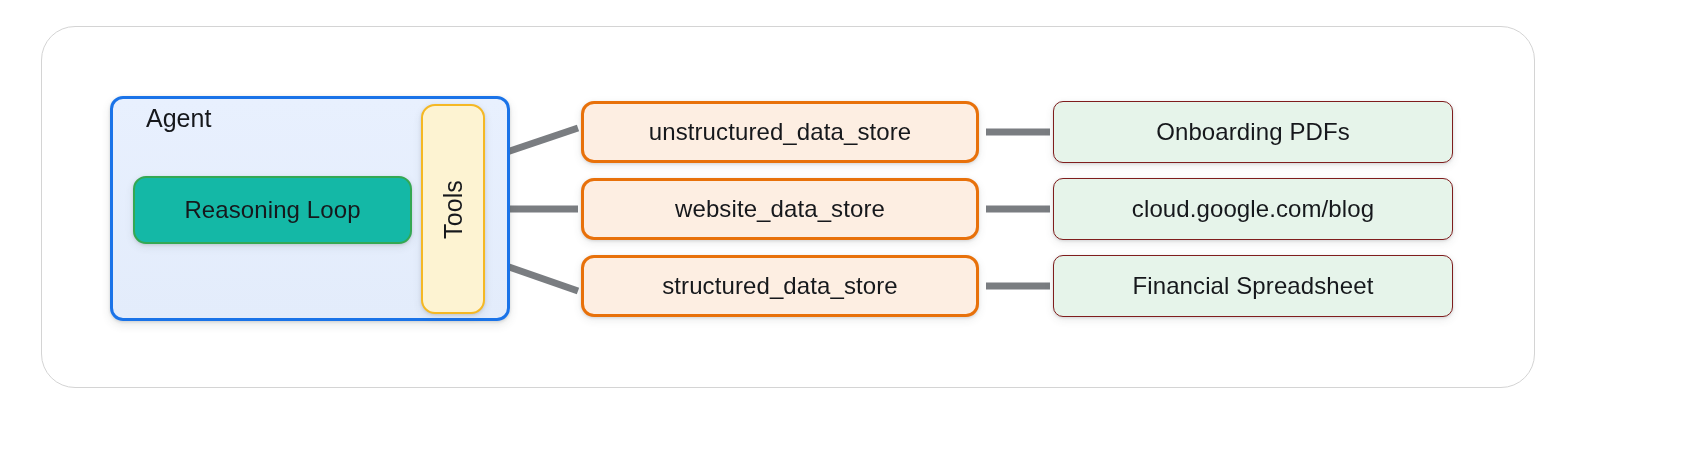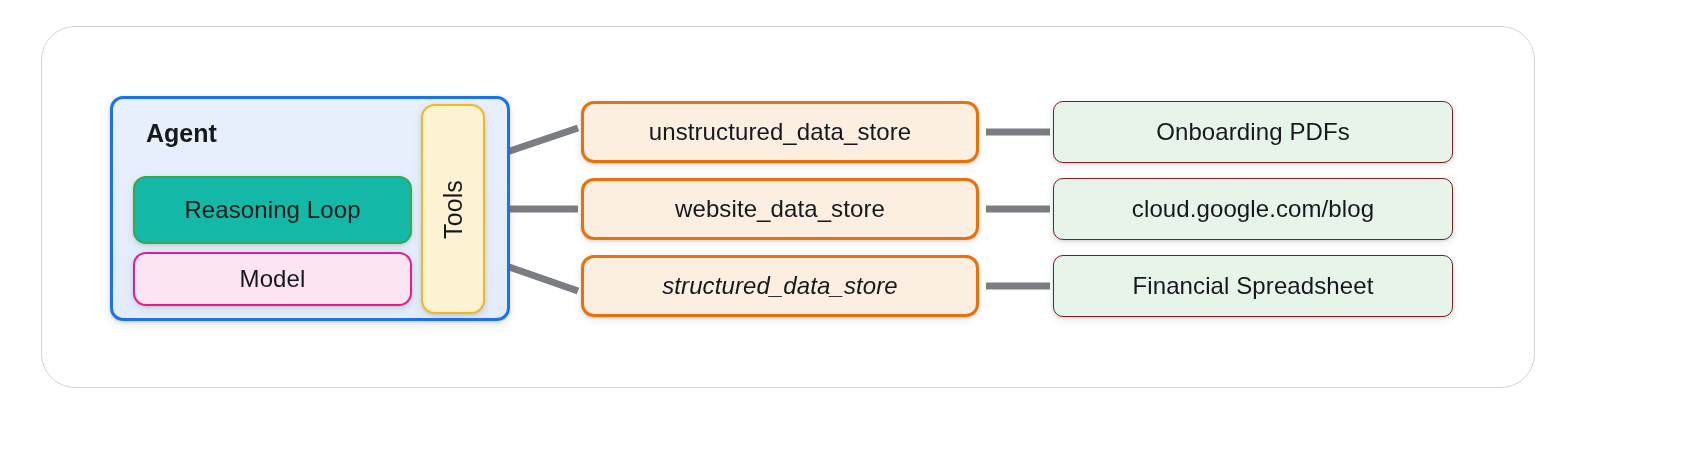--- a/index.html
+++ b/index.html
@@ -57,25 +57,24 @@
     height: 225px;
     box-sizing: border-box;
     border: 3px solid #1a73e8;
     border-radius: 13px;
     background: linear-gradient(180deg, #e8f0fe 0%, #e3ecfb 100%);
     box-shadow: 0 1px 3px rgba(60,64,67,0.18), 0 4px 10px rgba(60,64,67,0.12);
   }
   .agent-title {
     position: absolute;
     left: 33px;
-    top: 20px;
+    top: 5px;
     font-size: 25px;
     color: #16181c;
     white-space: nowrap;
-    font-weight: bold;
   }
 
   .reasoning-box {
     left: 133px;
     top: 176px;
     width: 279px;
     height: 68px;
     border: 2.5px solid #34a853;
     background: #14b8a6;
   }
@@ -109,21 +108,21 @@
   .store-box {
     left: 581px;
     width: 398px;
     height: 62px;
     border: 3px solid #e8710a;
     background: #fdeee2;
     border-radius: 13px;
   }
   .store-1 { top: 101px; }
   .store-2 { top: 178px; }
-  .store-3 { top: 255px; font-style: italic; }
+  .store-3 { top: 255px; }
 
   
   .source-box {
     left: 1053px;
     width: 400px;
     height: 62px;
     border: 1px solid #7f1d1d;
     background: #e6f4ea;
     border-radius: 10px;
   }
@@ -166,23 +165,20 @@
   </svg>
 
   <div class="agent-box">
     <div class="agent-title">Agent</div>
   </div>
 
   <div class="node reasoning-box">
     <span>Reasoning Loop</span>
   </div>
 
-  <div class="node model-box">
-    <span>Model</span>
-  </div>
 
   <div class="node tools-box">
     <span class="tools-label">Tools</span>
   </div>
 
   <div class="node store-box store-2">
     <span>website_data_store</span>
   </div>
   <div class="node store-box store-1">
     <span>unstructured_data_store</span>

